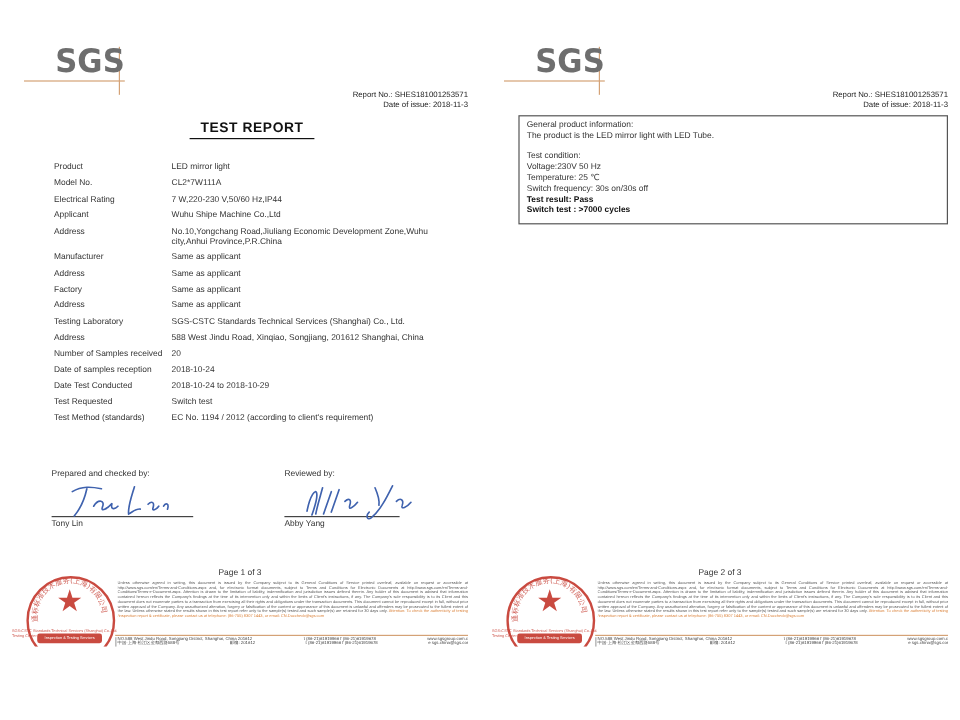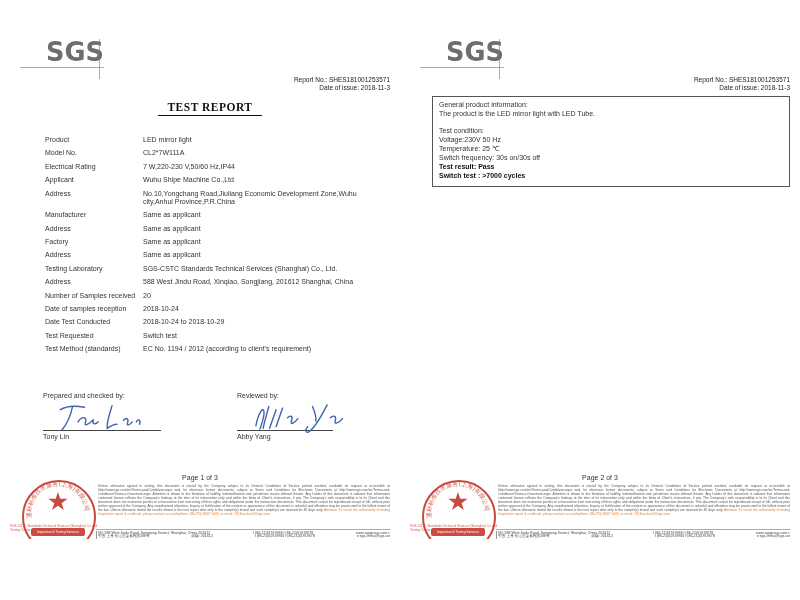--- a/index.html
+++ b/index.html
@@ -22,21 +22,21 @@
   .logo-hline { position:absolute; left:20px; top:67px; width:84px; height:1px; background:var(--tan,#d4a276); }
   .logo-vline { position:absolute; left:99px; top:39px; width:1px; height:40px; background:var(--tan,#d4a276); }
 
   
   .report-head {
     position:absolute; right:10px; top:76px; text-align:right;
     font-size:6.5px; line-height:8px; color:#222;
   }
 
   
-  .title-row { position:absolute; left:120px; top:97px; width:180px; text-align:center;font-family:Liberation Serif, serif; }
+  .title-row { position:absolute; left:120px; top:97px; width:180px; text-align:center; }
   .title-row span {
     display:inline-block; font-weight:bold; font-size:11.5px; letter-spacing:0.5px;
     border-bottom:1.5px solid #111; padding:0 9px 1.5px 9px; color:#111;
   }
 
   
   .fields { position:absolute; left:45px; top:136px; width:322px; }
   .frow { display:flex; margin-bottom:5.2px; font-size:7px; line-height:8.2px; color:#333; }
   .flabel { flex:0 0 98px; }
   .fvalue { flex:1; }

